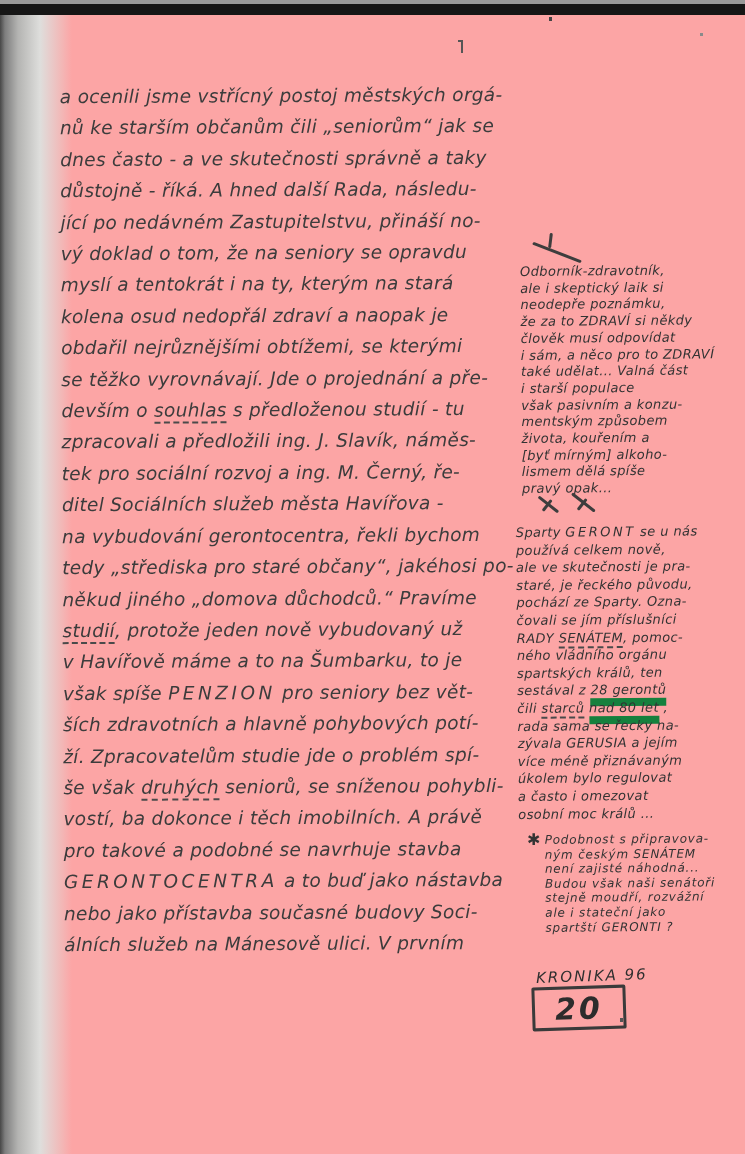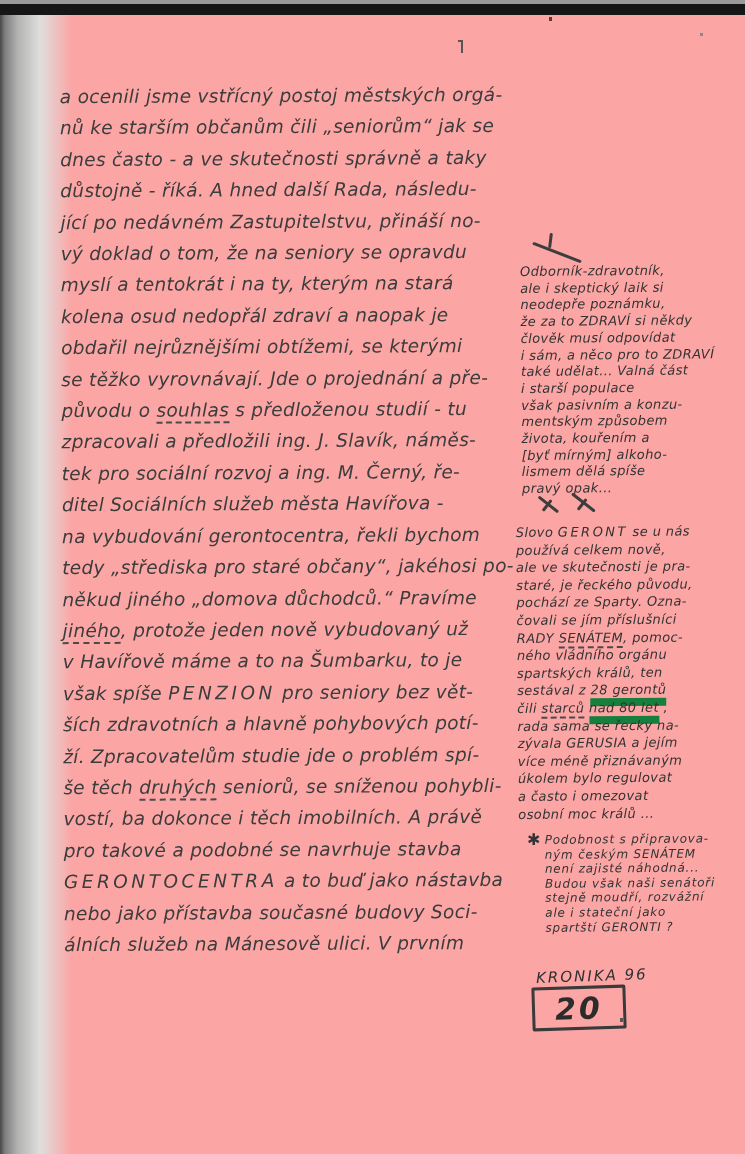--- a/index.html
+++ b/index.html
@@ -74,33 +74,33 @@
     <div class="ln">a ocenili jsme vstřícný postoj městských orgá-</div>
     <div class="ln">nů ke starším občanům čili „seniorům“ jak se</div>
     <div class="ln">dnes často - a ve skutečnosti správně a taky</div>
     <div class="ln">důstojně - říká. A hned další Rada, následu-</div>
     <div class="ln">jící po nedávném Zastupitelstvu, přináší no-</div>
     <div class="ln">vý doklad o tom, že na seniory se opravdu</div>
     <div class="ln">myslí a tentokrát i na ty, kterým na stará</div>
     <div class="ln">kolena osud nedopřál zdraví a naopak je</div>
     <div class="ln">obdařil nejrůznějšími obtížemi, se kterými</div>
     <div class="ln">se těžko vyrovnávají. Jde o projednání a pře-</div>
-    <div class="ln"><span>původu o </span><span class="ud">souhlas</span><span> s předloženou studií - tu</span></div>
+    <div class="ln"><span>devším o </span><span class="ud">souhlas</span><span> s předloženou studií - tu</span></div>
     <div class="ln">zpracovali a předložili ing. J. Slavík, náměs-</div>
     <div class="ln">tek pro sociální rozvoj a ing. M. Černý, ře-</div>
     <div class="ln">ditel Sociálních služeb města Havířova -</div>
     <div class="ln">na vybudování gerontocentra, řekli bychom</div>
     <div class="ln">tedy „střediska pro staré občany“, jakéhosi po-</div>
     <div class="ln">někud jiného „domova důchodců.“ Pravíme</div>
-    <div class="ln"><span class="ud">jiného</span><span>, protože jeden nově vybudovaný už</span></div>
+    <div class="ln"><span class="ud">studií</span><span>, protože jeden nově vybudovaný už</span></div>
     <div class="ln">v Havířově máme a to na Šumbarku, to je</div>
     <div class="ln"><span>však spíše </span><span class="csp">PENZION</span><span> pro seniory bez vět-</span></div>
     <div class="ln">ších zdravotních a hlavně pohybových potí-</div>
     <div class="ln">ží. Zpracovatelům studie jde o problém spí-</div>
-    <div class="ln"><span>še těch </span><span class="ud">druhých</span><span> seniorů, se sníženou pohybli-</span></div>
+    <div class="ln"><span>še však </span><span class="ud">druhých</span><span> seniorů, se sníženou pohybli-</span></div>
     <div class="ln">vostí, ba dokonce i těch imobilních. A právě</div>
     <div class="ln">pro takové a podobné se navrhuje stavba</div>
     <div class="ln"><span class="csp">GERONTOCENTRA</span><span> a to buď jako nástavba</span></div>
     <div class="ln">nebo jako přístavba současné budovy Soci-</div>
     <div class="ln">álních služeb na Mánesově ulici. V prvním</div>
   </div>
 
   <div class="bar mark-tick"></div>
   <div class="bar mark-diag"></div>
 
@@ -120,21 +120,21 @@
     <div class="ln">lismem dělá spíše</div>
     <div class="ln">pravý opak...</div>
   </div>
 
   <div class="bar xa1"></div>
   <div class="bar xa2"></div>
   <div class="bar xb1"></div>
   <div class="bar xb2"></div>
 
   <div class="note note2">
-    <div class="ln"><span>Slovo </span><span class="csp2">GERONT</span><span> se u nás</span></div>
+    <div class="ln"><span>Sparty </span><span class="csp2">GERONT</span><span> se u nás</span></div>
     <div class="ln">používá celkem nově,</div>
     <div class="ln">ale ve skutečnosti je pra-</div>
     <div class="ln">staré, je řeckého původu,</div>
     <div class="ln">pochází ze Sparty. Ozna-</div>
     <div class="ln">čovali se jím příslušníci</div>
     <div class="ln"><span>RADY </span><span class="ud">SENÁTEM</span><span>, pomoc-</span></div>
     <div class="ln">ného vládního orgánu</div>
     <div class="ln">spartských králů, ten</div>
     <div class="ln"><span>sestával z </span><span class="us">28 gerontů</span></div>
     <div class="ln"><span>čili </span><span class="ud">starců</span><span> </span><span class="us">nad 80 let</span><span> ,</span></div>

